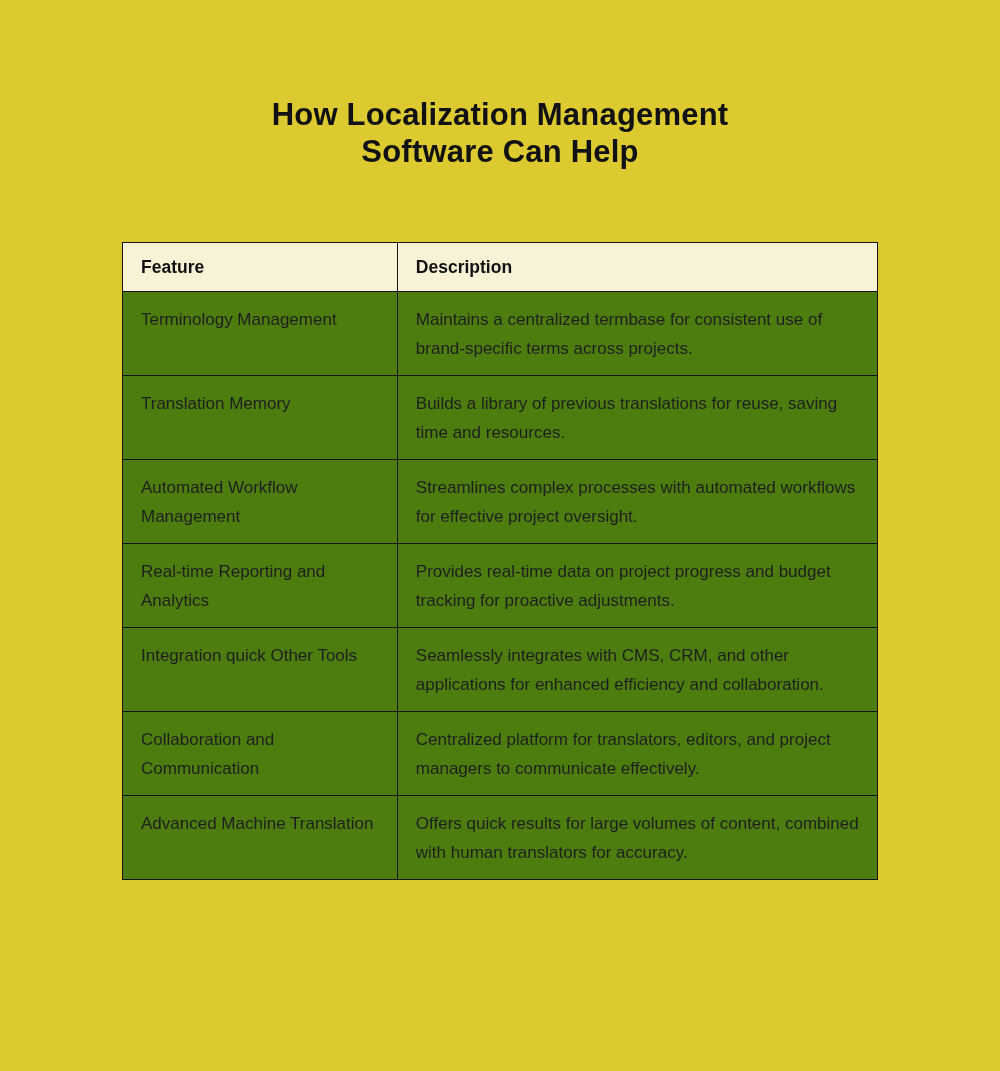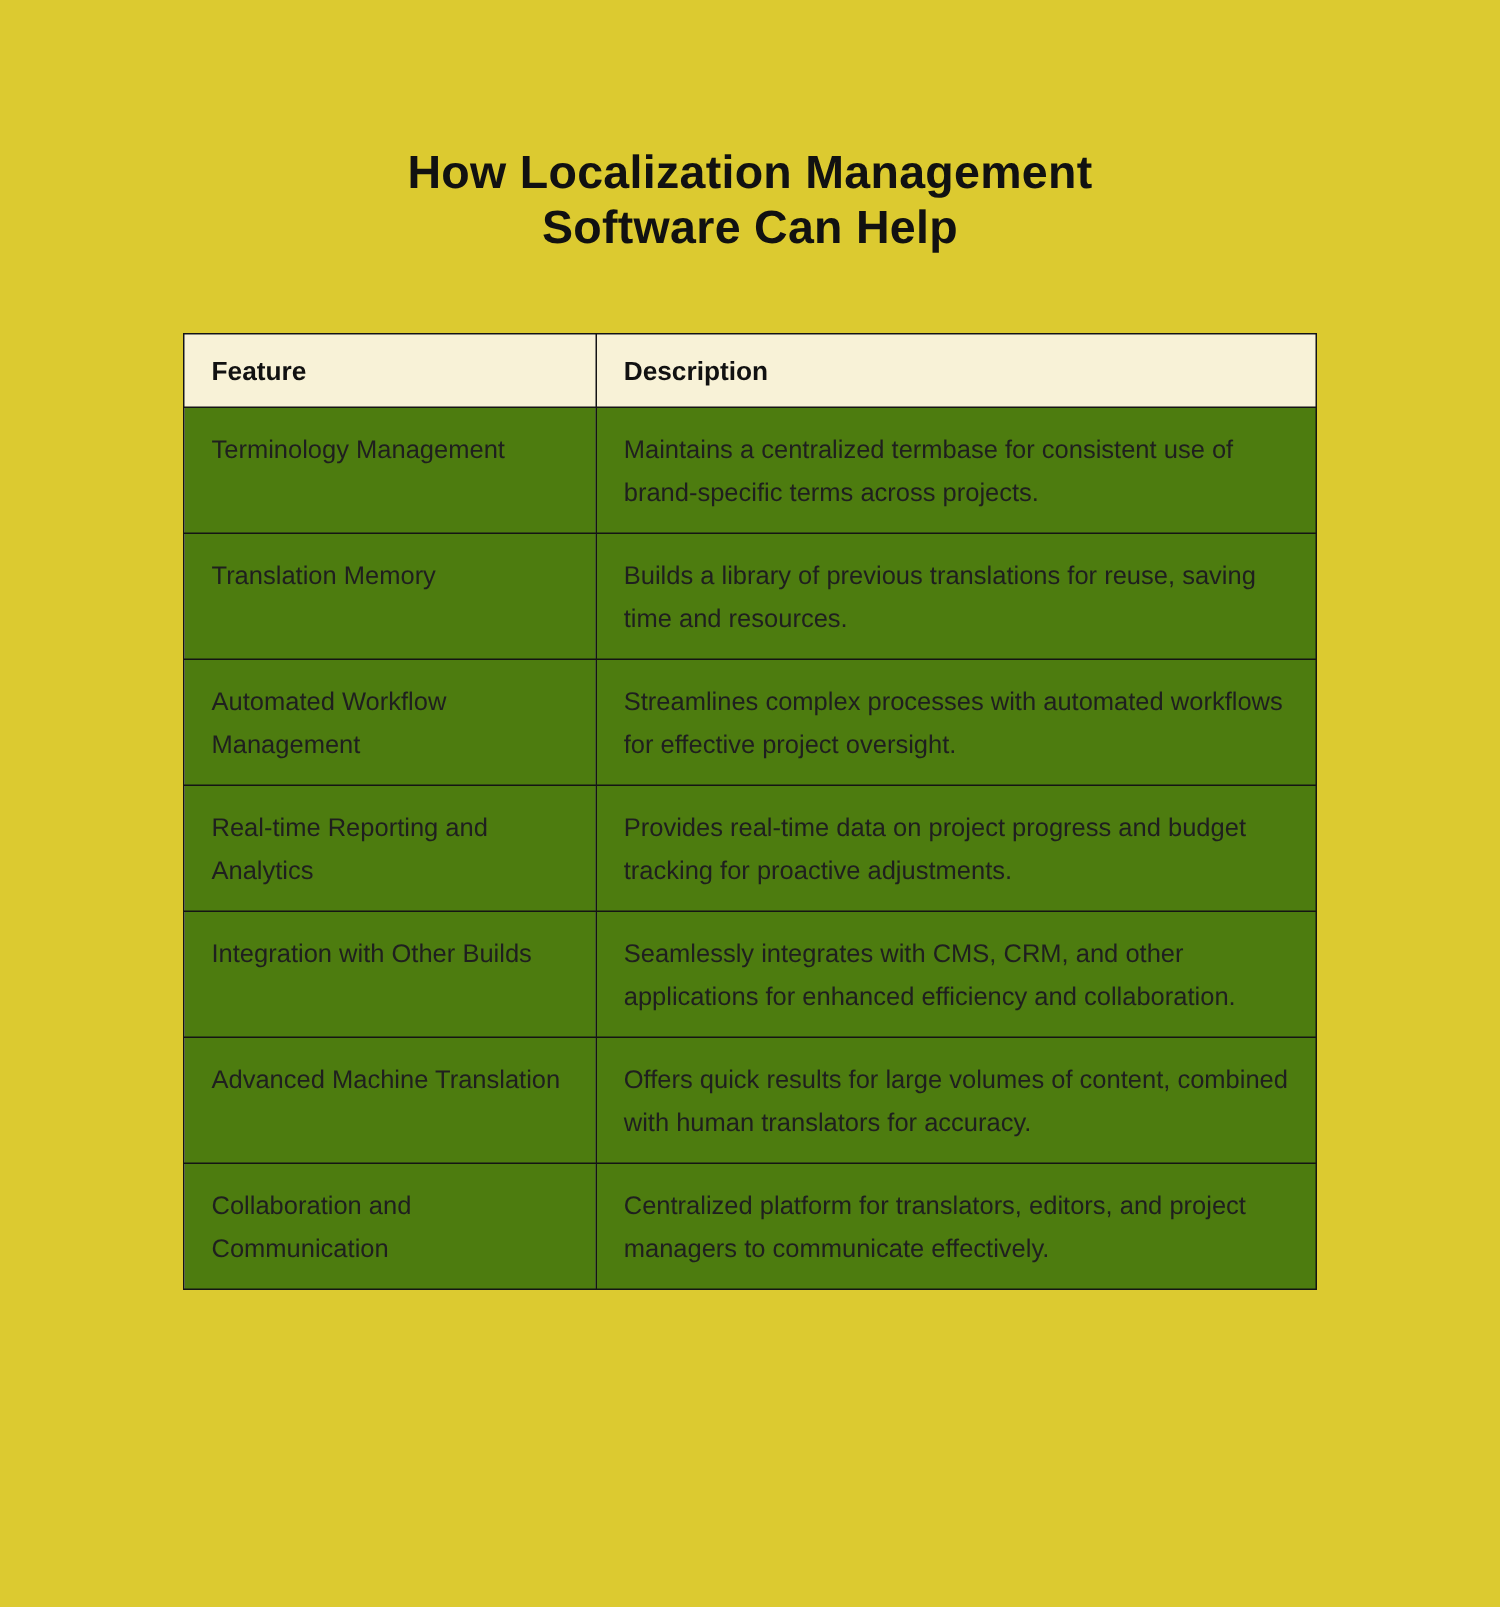--- a/index.html
+++ b/index.html
@@ -15,21 +15,21 @@
     text-align: center;
     font-size: 31px;
     font-weight: 700;
     line-height: 37px;
     letter-spacing: 0.2px;
     color: #111111;
   }
   .title span { display: block; }
   .table-wrap {
     width: 756px;
-    margin: 52px auto 0;
+    margin: 72px auto 0;
   }
   table {
     width: 100%;
     border-collapse: collapse;
     background: #ffffff;
   }
   th, td {
     border: 1.6px solid #141414;
     text-align: left;
     vertical-align: top;
@@ -78,26 +78,26 @@
       </tr>
       <tr>
         <td class="feature-col">Automated Workflow Management</td>
         <td class="desc-col">Streamlines complex processes with automated workflows for effective project oversight.</td>
       </tr>
       <tr>
         <td class="feature-col">Real-time Reporting and Analytics</td>
         <td class="desc-col">Provides real-time data on project progress and budget tracking for proactive adjustments.</td>
       </tr>
       <tr>
-        <td class="feature-col">Integration with Other Builds</td>
+        <td class="feature-col">Integration quick Other Tools</td>
         <td class="desc-col">Seamlessly integrates with CMS, CRM, and other applications for enhanced efficiency and collaboration.</td>
+      </tr>
+      <tr>
+        <td class="feature-col">Collaboration and Communication</td>
+        <td class="desc-col">Centralized platform for translators, editors, and project managers to communicate effectively.</td>
       </tr>
       <tr>
         <td class="feature-col">Advanced Machine Translation</td>
         <td class="desc-col">Offers quick results for large volumes of content, combined with human translators for accuracy.</td>
-      </tr>
-      <tr>
-        <td class="feature-col">Collaboration and Communication</td>
-        <td class="desc-col">Centralized platform for translators, editors, and project managers to communicate effectively.</td>
       </tr>
     </tbody>
   </table>
 </div>
 
 </body></html>

